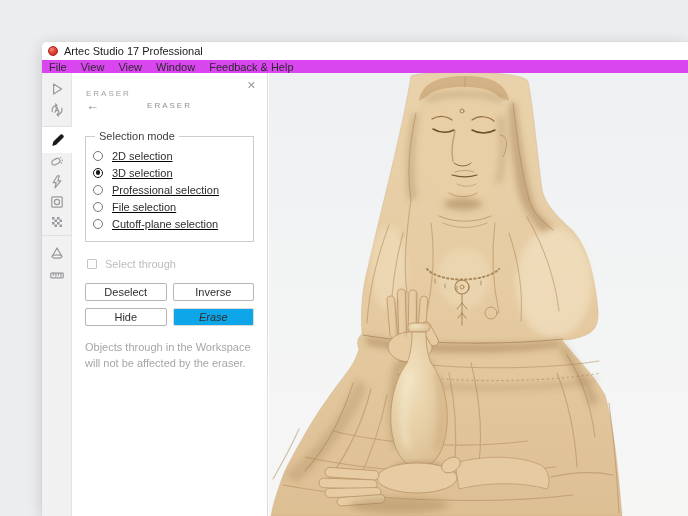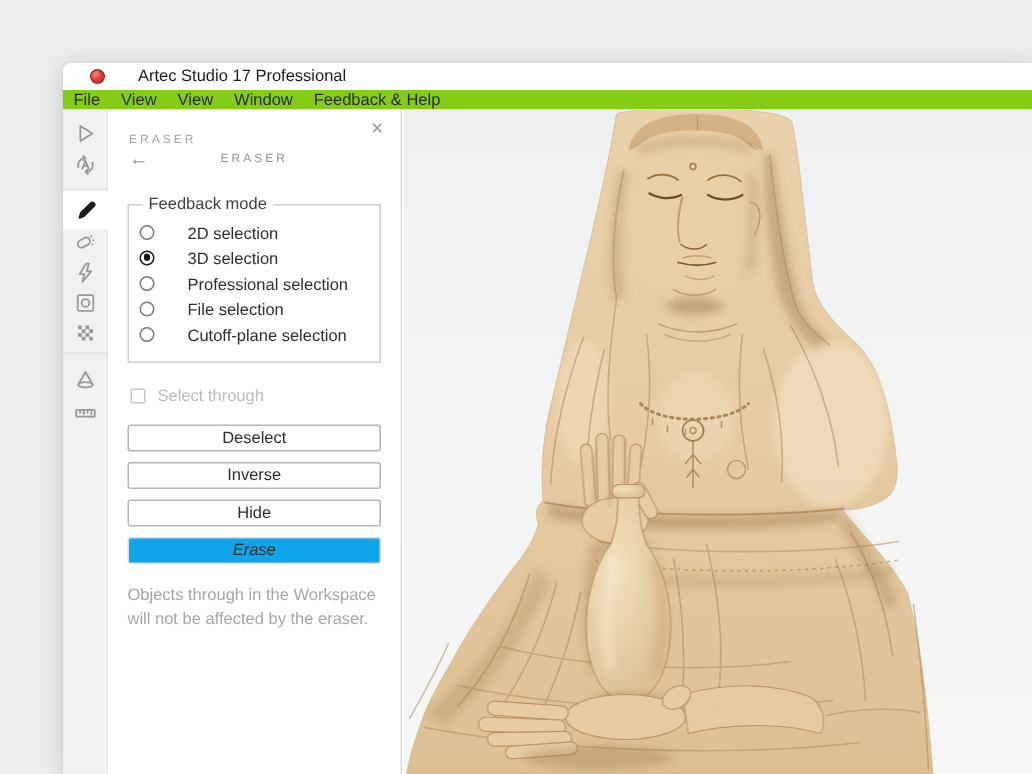--- a/index.html
+++ b/index.html
@@ -5,28 +5,28 @@
   * { margin:0; padding:0; box-sizing:border-box; }
   html,body { width:688px; height:516px; font-family:"Liberation Sans", sans-serif; }
   .desktop { position:relative; width:688px; height:516px; background:#ecedef; overflow:hidden; }
 
   
   .window { position:absolute; left:42px; top:42px; width:646px; height:474px;
     background:#ffffff; border-radius:5px 0 0 0;
     box-shadow:0 3px 16px rgba(0,0,0,.16), 0 0 1px rgba(0,0,0,.2); overflow:hidden; }
 
   .titlebar { position:absolute; left:0; top:0; right:0; height:18px;
-    display:flex; align-items:center; gap:22px; padding-left:6px; background:#fff;margin-left:12px; }
+    display:flex; align-items:center; gap:6px; padding-left:6px; background:#fff; }
   .app-icon { width:10px; height:10px; border-radius:50%;
     background:radial-gradient(circle at 35% 30%, #f08d7e 0%, #e04434 45%, #c2271b 100%);
     border:1px solid #a81f15; }
   .win-title { font-size:11px; color:#1b1b1b; }
 
   .menubar { position:absolute; left:0; top:18px; right:0; height:13px;
-    display:flex; align-items:center; gap:14px; padding-left:7px; background:#84cc16; }
+    display:flex; align-items:center; gap:14px; padding-left:7px; background:#d946ef; }
   .menu-item { font-size:11px; color:#2a2a2a; cursor:default; }
 
   
   .toolbar { position:absolute; left:0; top:31px; bottom:0; width:30px;
     background:#f1f1f1; border-right:1px solid #e4e4e4; }
   .tool { position:absolute; left:0; width:30px; height:26px;
     display:flex; align-items:center; justify-content:center; }
   .tool svg { stroke:#97999c; fill:none; stroke-width:1.2; stroke-linecap:round; stroke-linejoin:round; }
   .tool.active { background:#ffffff; width:31px; }
   .tool.active svg { stroke:#1b1b1b; }
@@ -37,32 +37,32 @@
     background:#fff; border-right:1px solid #dcdcdc; }
   .panel-header { position:relative; padding:9px 14px 0 14px; height:22px; }
   .panel-title { font-size:8px; letter-spacing:2px; color:#a2a2a2; }
   .close-x { position:absolute; right:11px; top:6px; font-size:11px; color:#9b9b9b; cursor:pointer; }
   .tool-header { position:relative; height:22px; margin-top:2px; }
   .back-arrow { position:absolute; left:14px; top:1px; font-size:13px; color:#8c8c8c; cursor:pointer; }
   .tool-title { display:block; text-align:center; font-size:8px; letter-spacing:2px; color:#8f8f8f; padding-top:4px; }
 
   fieldset.selmode { margin:11px 13px 0 13px; border:1px solid #cdcdcd; padding:5px 6px 8px 7px; }
   fieldset.selmode legend { font-size:11px; color:#3e3e3e; padding:0 4px; margin-left:2px; }
-  .radio-row { display:flex; align-items:flex-start; gap:22px; padding:2.6px 0; cursor:default; }
+  .radio-row { display:flex; align-items:center; gap:9px; padding:2.6px 0; cursor:default;text-decoration:underline; }
   .radio { width:10px; height:10px; border-radius:50%; border:1.4px solid #777; flex:0 0 auto; position:relative; background:#fff; }
   .radio.checked { border-color:#141414; }
   .radio.checked::after { content:""; position:absolute; left:1.6px; top:1.6px; width:4.8px; height:4.8px;
     border-radius:50%; background:#141414; }
   .radio-label { font-size:11px; color:#2e2e2e; }
 
   .checkbox-row { display:flex; align-items:center; gap:8px; margin:16px 0 0 15px; cursor:default; }
   .cb-box { width:10px; height:10px; border:1px solid #c6c6c6; border-radius:1px; background:#fdfdfd; }
   .cb-label { font-size:11px; color:#bcbcbc; }
 
-  .btn-grid { display:grid; grid-template-columns:1fr; gap:7px 6px; margin:13px 13px 0 13px; }
+  .btn-grid { display:grid; grid-template-columns:1fr 1fr; gap:7px 6px; margin:13px 13px 0 13px; }
   .btn { height:18px; font-size:11px; color:#2e2e2e; background:#fff;
     border:1px solid #b5b5b5; border-radius:2px; display:flex; align-items:center; justify-content:center; cursor:pointer;
     font-family:"Liberation Sans", sans-serif; }
   .btn.filled { background:#0ea5e9; border-color:#dadada;font-style:italic; }
 
   .note { margin:13px 13px 0 13px; font-size:11px; line-height:16.5px; color:#a6a6a6; }
 
   
   .viewport { position:absolute; left:227px; top:31px; right:0; bottom:0;
     background:linear-gradient(180deg,#eff0f2 0%, #f3f4f4 55%, #f6f6f5 100%); overflow:hidden; }
@@ -160,21 +160,21 @@
       <div class="panel-header">
         <span class="panel-title">ERASER</span>
         <span class="close-x">✕</span>
       </div>
       <div class="tool-header">
         <span class="back-arrow">←</span>
         <span class="tool-title">ERASER</span>
       </div>
 
       <fieldset class="selmode">
-        <legend>Feedback mode</legend>
+        <legend>Selection mode</legend>
         <div id="selection-options">
             <div class="radio-row">
               <span class="radio"></span>
               <span class="radio-label">2D selection</span>
             </div>
             <div class="radio-row">
               <span class="radio checked"></span>
               <span class="radio-label">3D selection</span>
             </div>
             <div class="radio-row">

